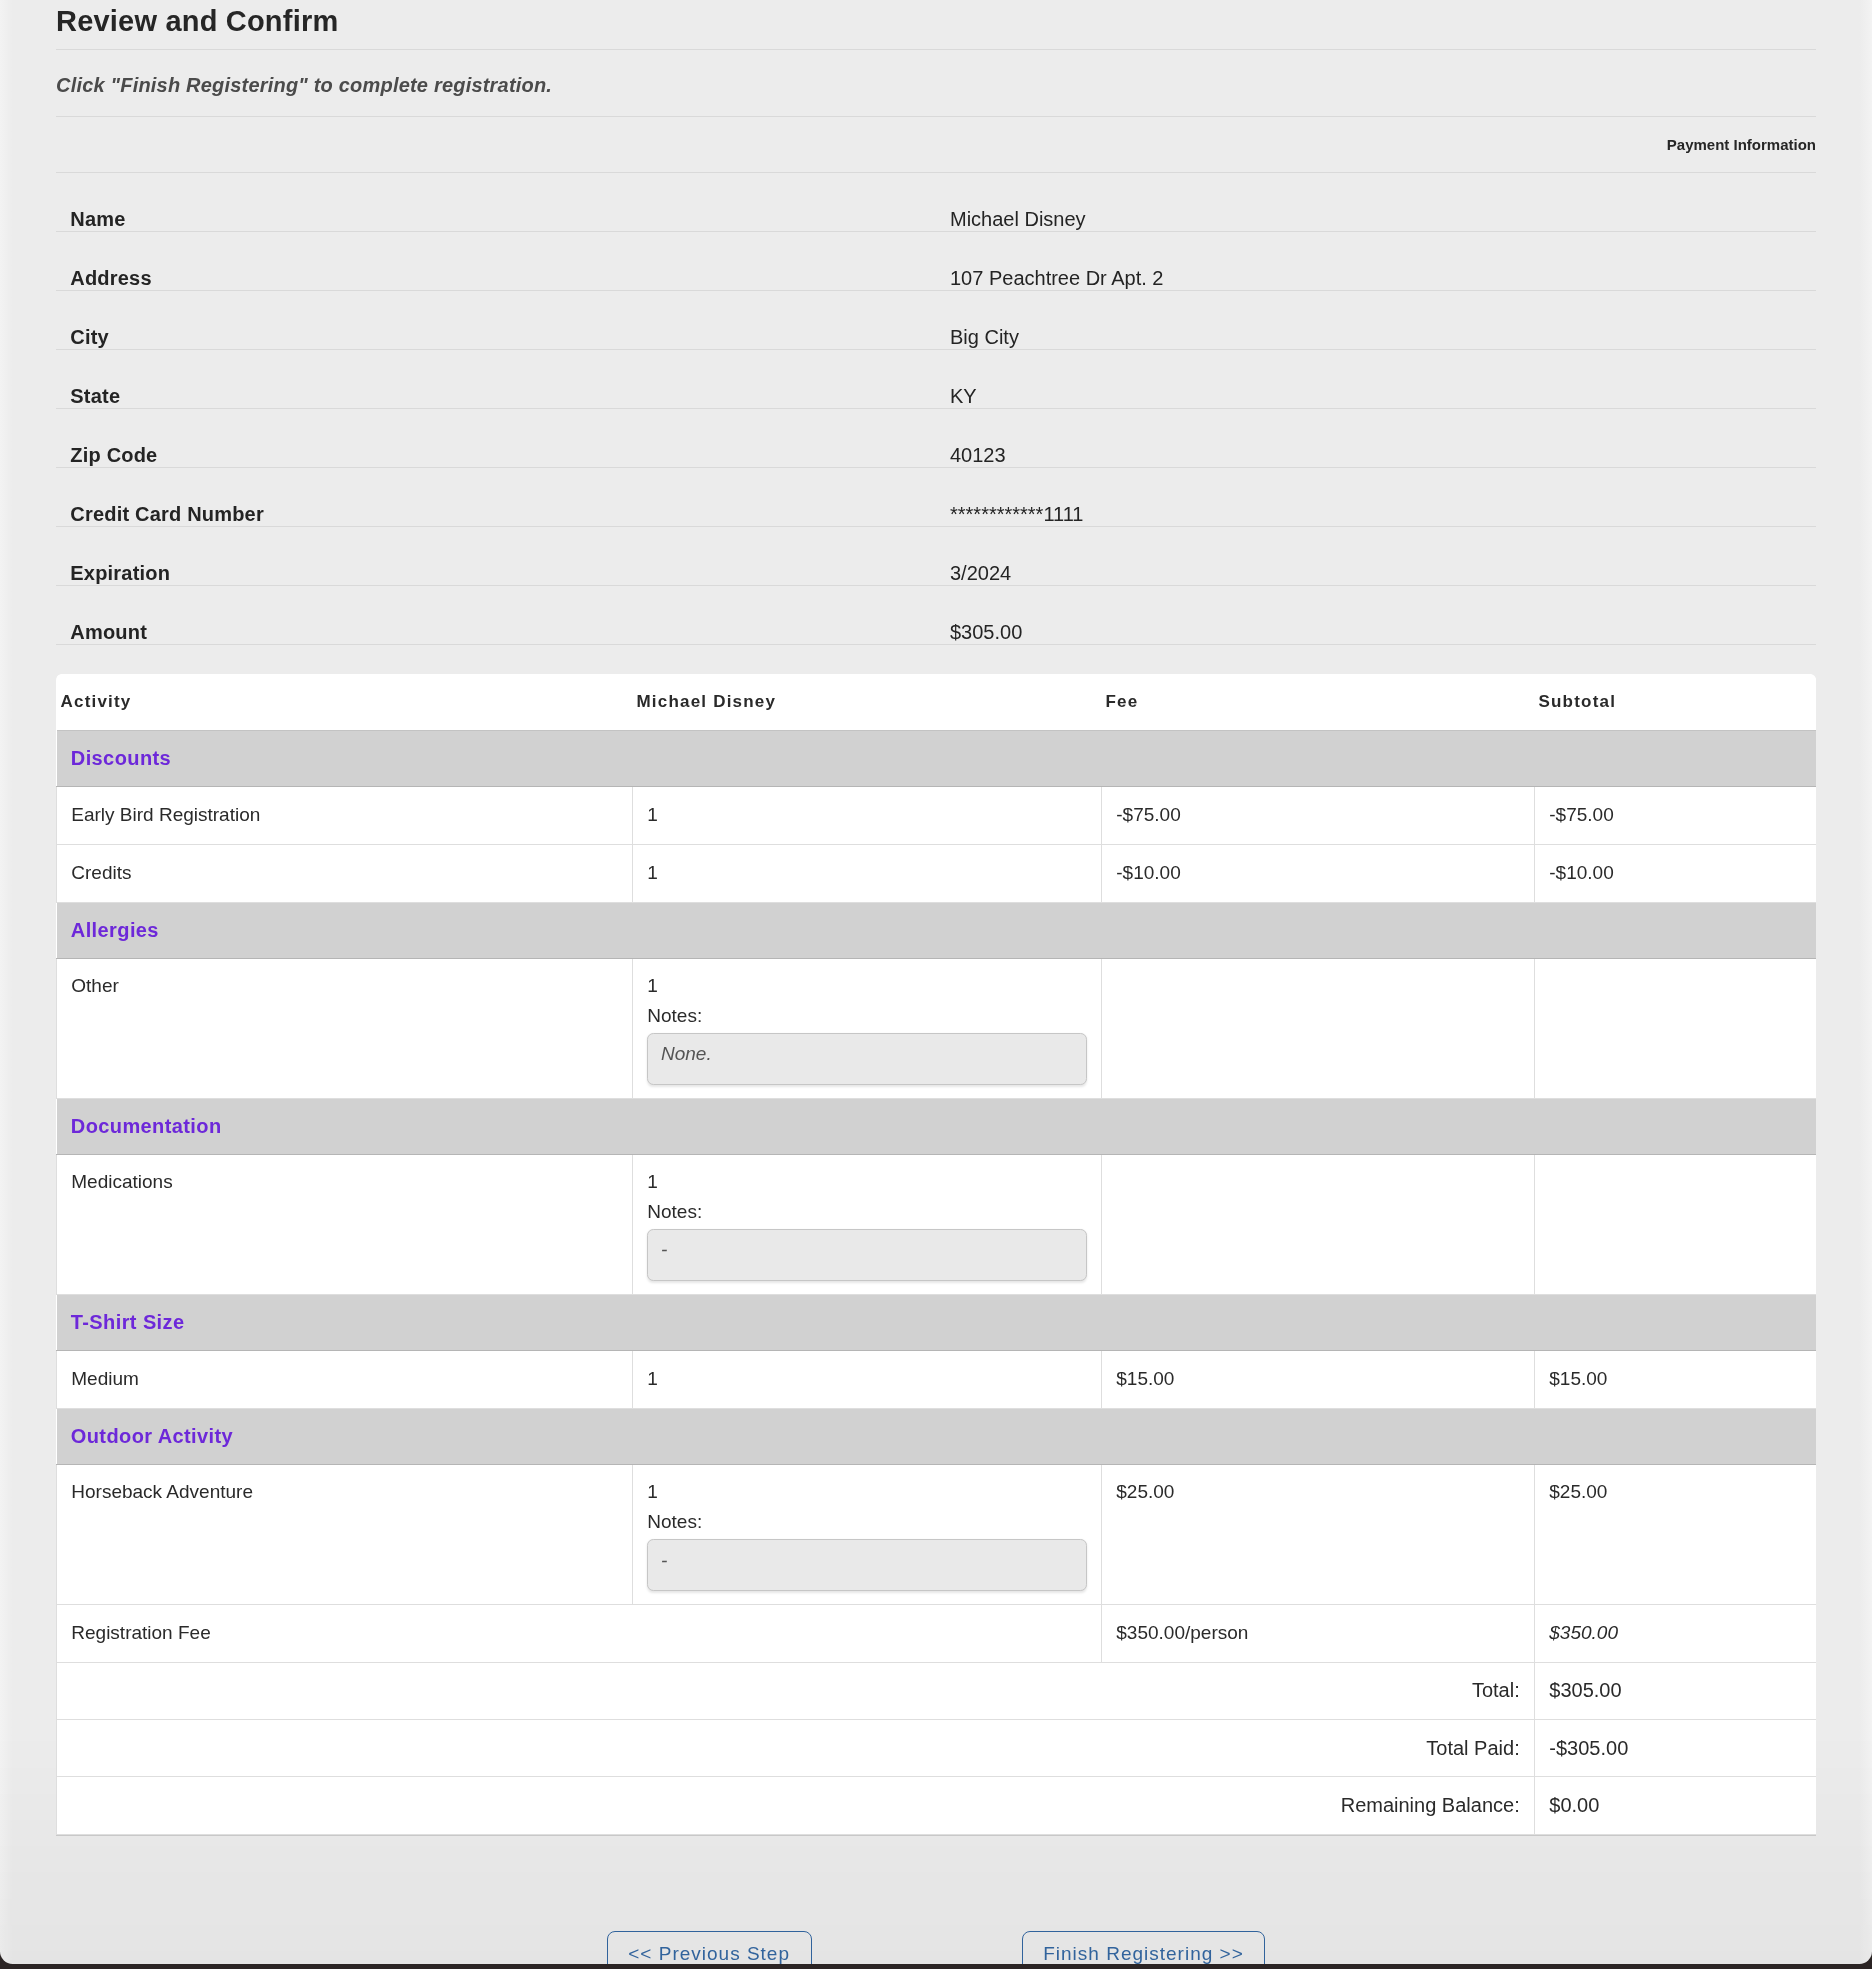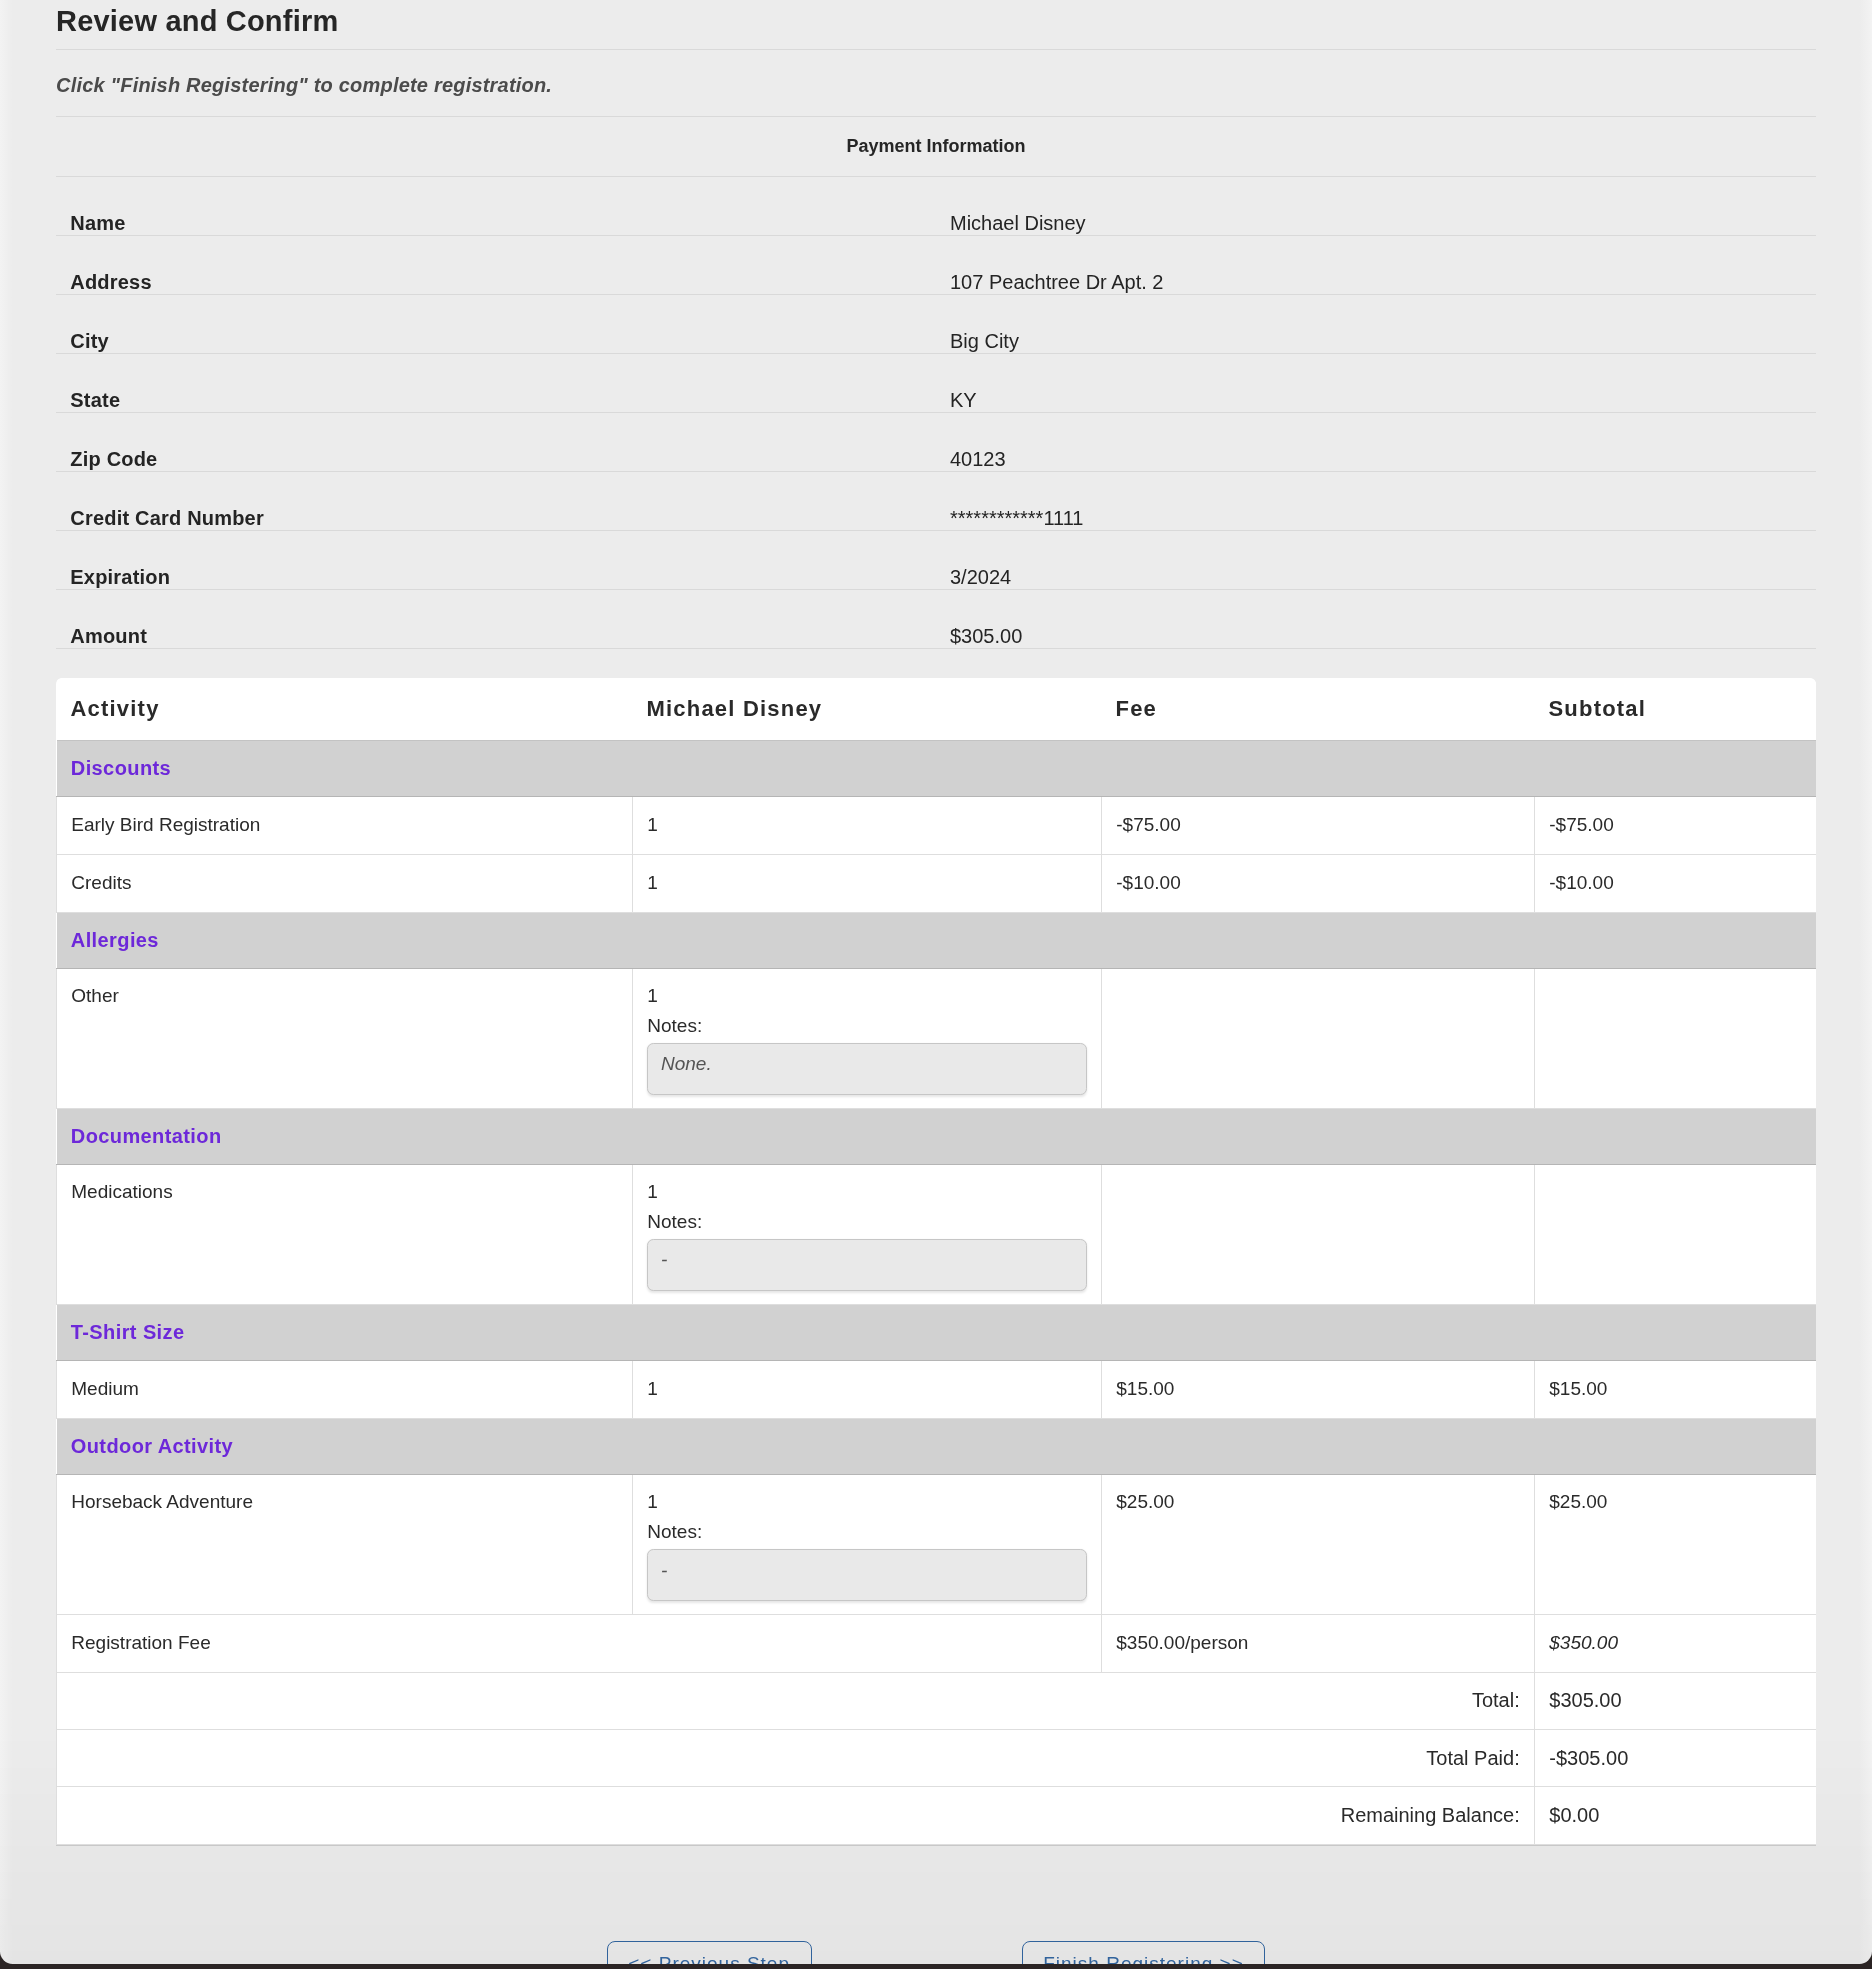--- a/index.html
+++ b/index.html
@@ -25,43 +25,43 @@
   }
   .title-divider{border-top:0.8px solid #d9d9d9;margin-top:9.5px;}
 
   .instruction{
     font-size:20px;font-weight:bold;font-style:italic;color:#4b4b4b;
     margin:24px 0 19px 0;letter-spacing:0.2px;
   }
 
   .payment-heading{
     border-top:0.8px solid #d9d9d9;border-bottom:0.8px solid #d9d9d9;
-    text-align:center;font-size:18px;font-weight:bold;color:#262626;
+    text-align:right;font-size:15px;font-weight:bold;color:#262626;
     padding:19px 0;
   }
   .payment-row{
     display:flex;align-items:flex-end;height:59px;
     border-bottom:0.8px solid #d9d9d9;box-sizing:border-box;
   }
   .payment-row .plabel{
     width:894px;box-sizing:border-box;padding-left:14.3px;
     font-weight:bold;font-size:20px;color:#242424;letter-spacing:0.2px;
   }
   .payment-row .pvalue{font-size:20px;color:#242424;}
 
   .activity-table-wrap{
     margin-top:29px;border-radius:6.4px 6.4px 0 0;overflow:hidden;
     border-bottom:1.6px solid #c8c8c8;
   }
   table.activity{
     width:100%;border-collapse:collapse;background:#ffffff;table-layout:fixed;
   }
   table.activity th{
-    text-align:left;font-size:22px;font-weight:bold;letter-spacing:1.2px;
-    color:#2a2a2a;padding:18px 14px;background:#ffffff;
+    text-align:left;font-size:17px;font-weight:bold;letter-spacing:1.2px;
+    color:#2a2a2a;padding:18px 4px;background:#ffffff;
   }
   td.section-header{
     background:#d1d1d1;font-weight:bold;font-size:20px;letter-spacing:0.4px;
     color:#6d28d9;padding:16px 14.3px;
     border-top:0.8px solid #c3c3c3;border-bottom:0.8px solid #b5b5b5;
   }
   td.cell{
     border:0.8px solid #dedede;font-size:19px;color:#2a2a2a;
     padding:17.5px 14.3px;vertical-align:middle;word-wrap:break-word;
   }

